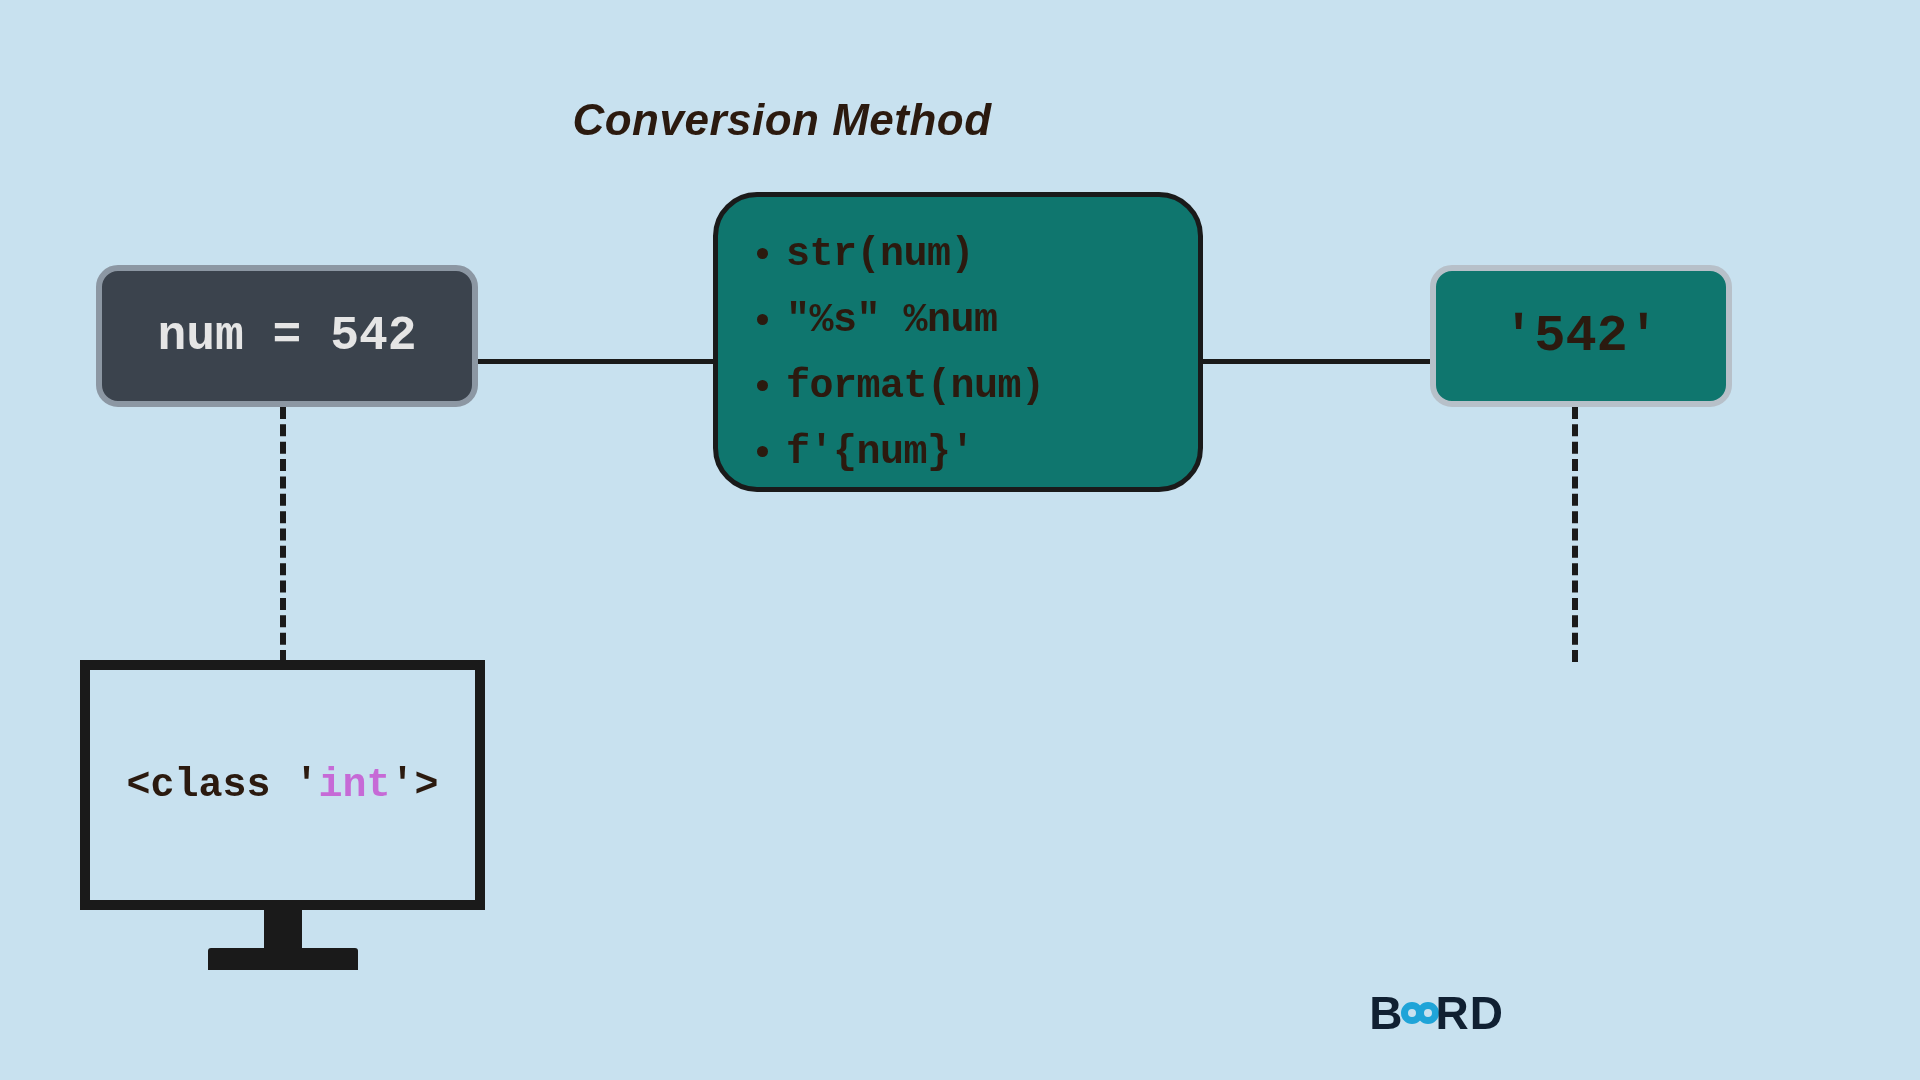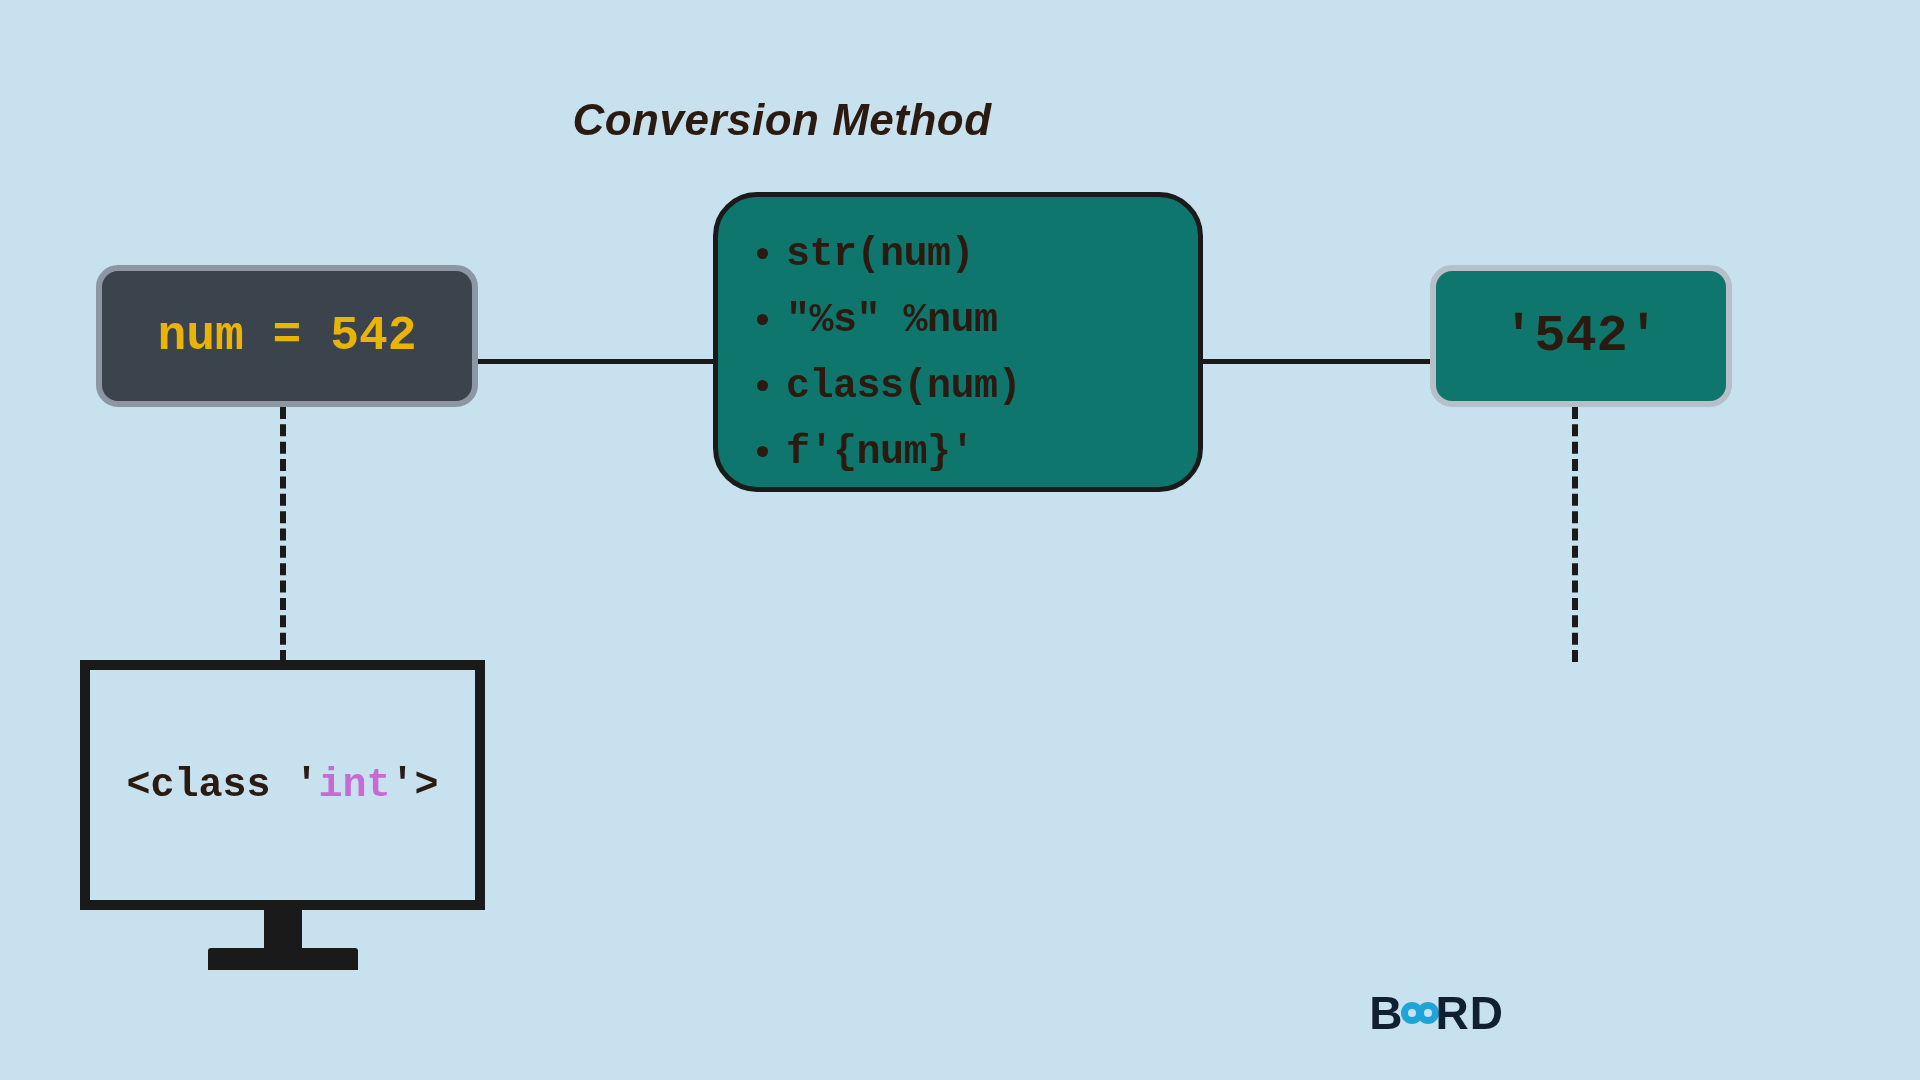--- a/index.html
+++ b/index.html
@@ -49,21 +49,21 @@
     height: 130px;
     background: #3b434d;
     border: 6px solid #8c97a3;
     border-radius: 22px;
     display: flex;
     align-items: center;
     justify-content: center;
     z-index: 2;
   }
   .box-left-text {
-    color: #eab308;
+    color: #e5e5e5;
     font-size: 48px;
     font-weight: 700;
     font-family: "Consolas", "Courier New", monospace;
   }
   
   .methods {
     position: absolute;
     top: 192px;
     left: 713px;
     width: 490px;
@@ -196,21 +196,21 @@
   <div class="hline"></div>
 
   <div class="box-left">
     <span class="box-left-text">num = 542</span>
   </div>
 
   <div class="methods">
     <ul>
       <li>str(num)</li>
       <li>"%s"  %num</li>
-      <li>class(num)</li>
+      <li>format(num)</li>
       <li>f'{num}'</li>
     </ul>
   </div>
 
   <div class="box-right">
     <span class="box-right-text">'542'</span>
   </div>
 
   <div class="vdash left"></div>
   <div class="vdash right"></div>

